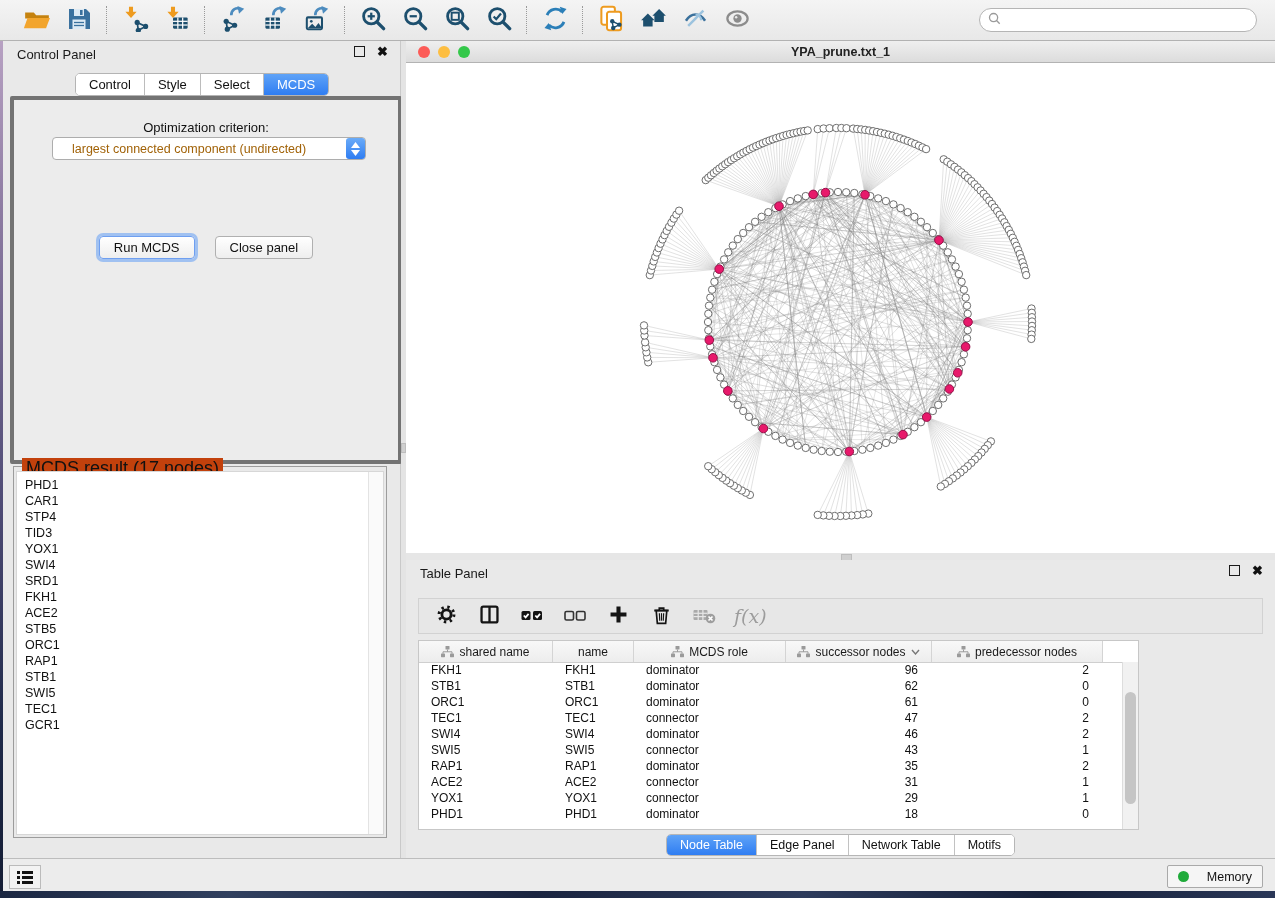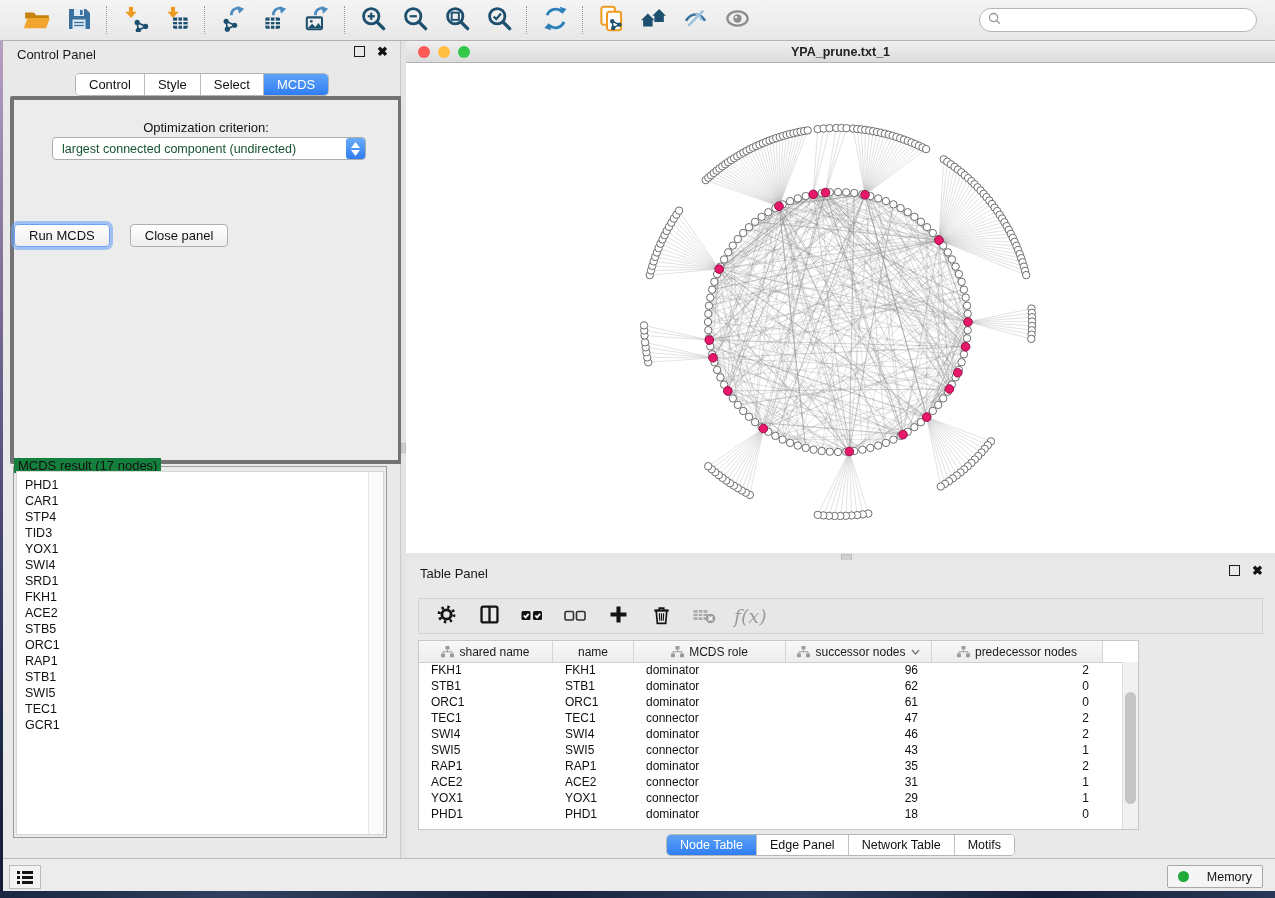--- a/index.html
+++ b/index.html
@@ -29,29 +29,29 @@
   .close-icon{font-size:13px;font-weight:bold;color:#111;line-height:9px;}
   .seg-tabs{position:absolute;left:72px;top:32px;display:flex;border:1px solid #b4b4b4;border-radius:5px;overflow:hidden;background:#fff;}
   .seg-tab{padding:3px 13px;font-size:13px;color:#111;background:#fff;border-right:1px solid #bcbcbc;cursor:default;}
   .seg-tab:last-child{border-right:none;}
   .seg-tab.sel{background:linear-gradient(#5fa3f7,#2f7df2);color:#fff;}
   .cp-content{position:absolute;left:7px;top:55px;width:384px;height:360px;background:#ececec;
     border:4px solid #737373;border-radius:2px;}
   .opt-label{position:absolute;left:0;top:20px;width:100%;text-align:center;font-size:13px;color:#111;}
   .dropdown{position:absolute;left:38px;top:37px;width:314px;height:23px;background:#fff;border:1px solid #adadad;
     border-radius:4px;display:flex;align-items:center;box-sizing:border-box;}
-  .dropdown .dd-text{flex:1;font-size:12.5px;padding-left:9px;color:#14532d;white-space:nowrap;overflow:hidden;}
+  .dropdown .dd-text{flex:1;font-size:12.5px;padding-left:19px;color:#a16207;white-space:nowrap;overflow:hidden;}
   .dd-stepper{width:19px;height:21px;border-radius:3px;background:linear-gradient(#6aabf8,#2f7df2);
     display:flex;flex-direction:column;align-items:center;justify-content:center;gap:2px;margin-right:0px;}
-  .btn-row{position:absolute;left:0;top:124px;width:100%;display:flex;justify-content:flex-start;gap:20px;}
+  .btn-row{position:absolute;left:0;top:136px;width:100%;display:flex;justify-content:center;gap:20px;}
   .mac-btn{height:23px;padding:0 14px;font-size:13px;color:#111;background:linear-gradient(#ffffff,#eeeeee);
     border:1px solid #b0b0b0;border-radius:4px;font-family:"Liberation Sans",sans-serif;}
   .mac-btn.focused{box-shadow:0 0 0 3px rgba(110,165,245,.6);border-color:#6f9ff0;}
   .fieldset{position:absolute;left:10px;top:425px;width:372px;height:370px;border:1px solid #9c9c9c;}
-  .fieldset .legend{position:absolute;left:0;top:-9px;background:#15803d;padding:0 4px;font-size:13px;color:#111;}
+  .fieldset .legend{position:absolute;left:8px;top:-9px;background:#c2410c;padding:0 4px;font-size:18px;color:#111;}
   .result-list{position:absolute;left:2px;top:4px;right:2px;bottom:2px;background:#fff;border:1px solid #d7d7d7;
     overflow:hidden;}
   .result-inner{position:absolute;left:0;top:0;right:14px;bottom:0;padding:5px 0 0 8px;font-size:12.5px;line-height:16px;color:#111;}
   .result-scroll{position:absolute;right:0;top:0;width:14px;bottom:0;background:#fafafa;border-left:1px solid #e3e3e3;}
   
   .net-window{position:absolute;left:406px;top:41px;width:869px;height:512px;background:#fff;}
   .net-titlebar{position:absolute;left:0;top:0;width:100%;height:22px;
     background:linear-gradient(#efefef,#dcdcdc);border-bottom:1px solid #b3b3b3;box-sizing:border-box;}
   .lights{position:absolute;left:12px;top:5px;display:flex;gap:8px;}
   .light{width:12px;height:12px;border-radius:50%;}

